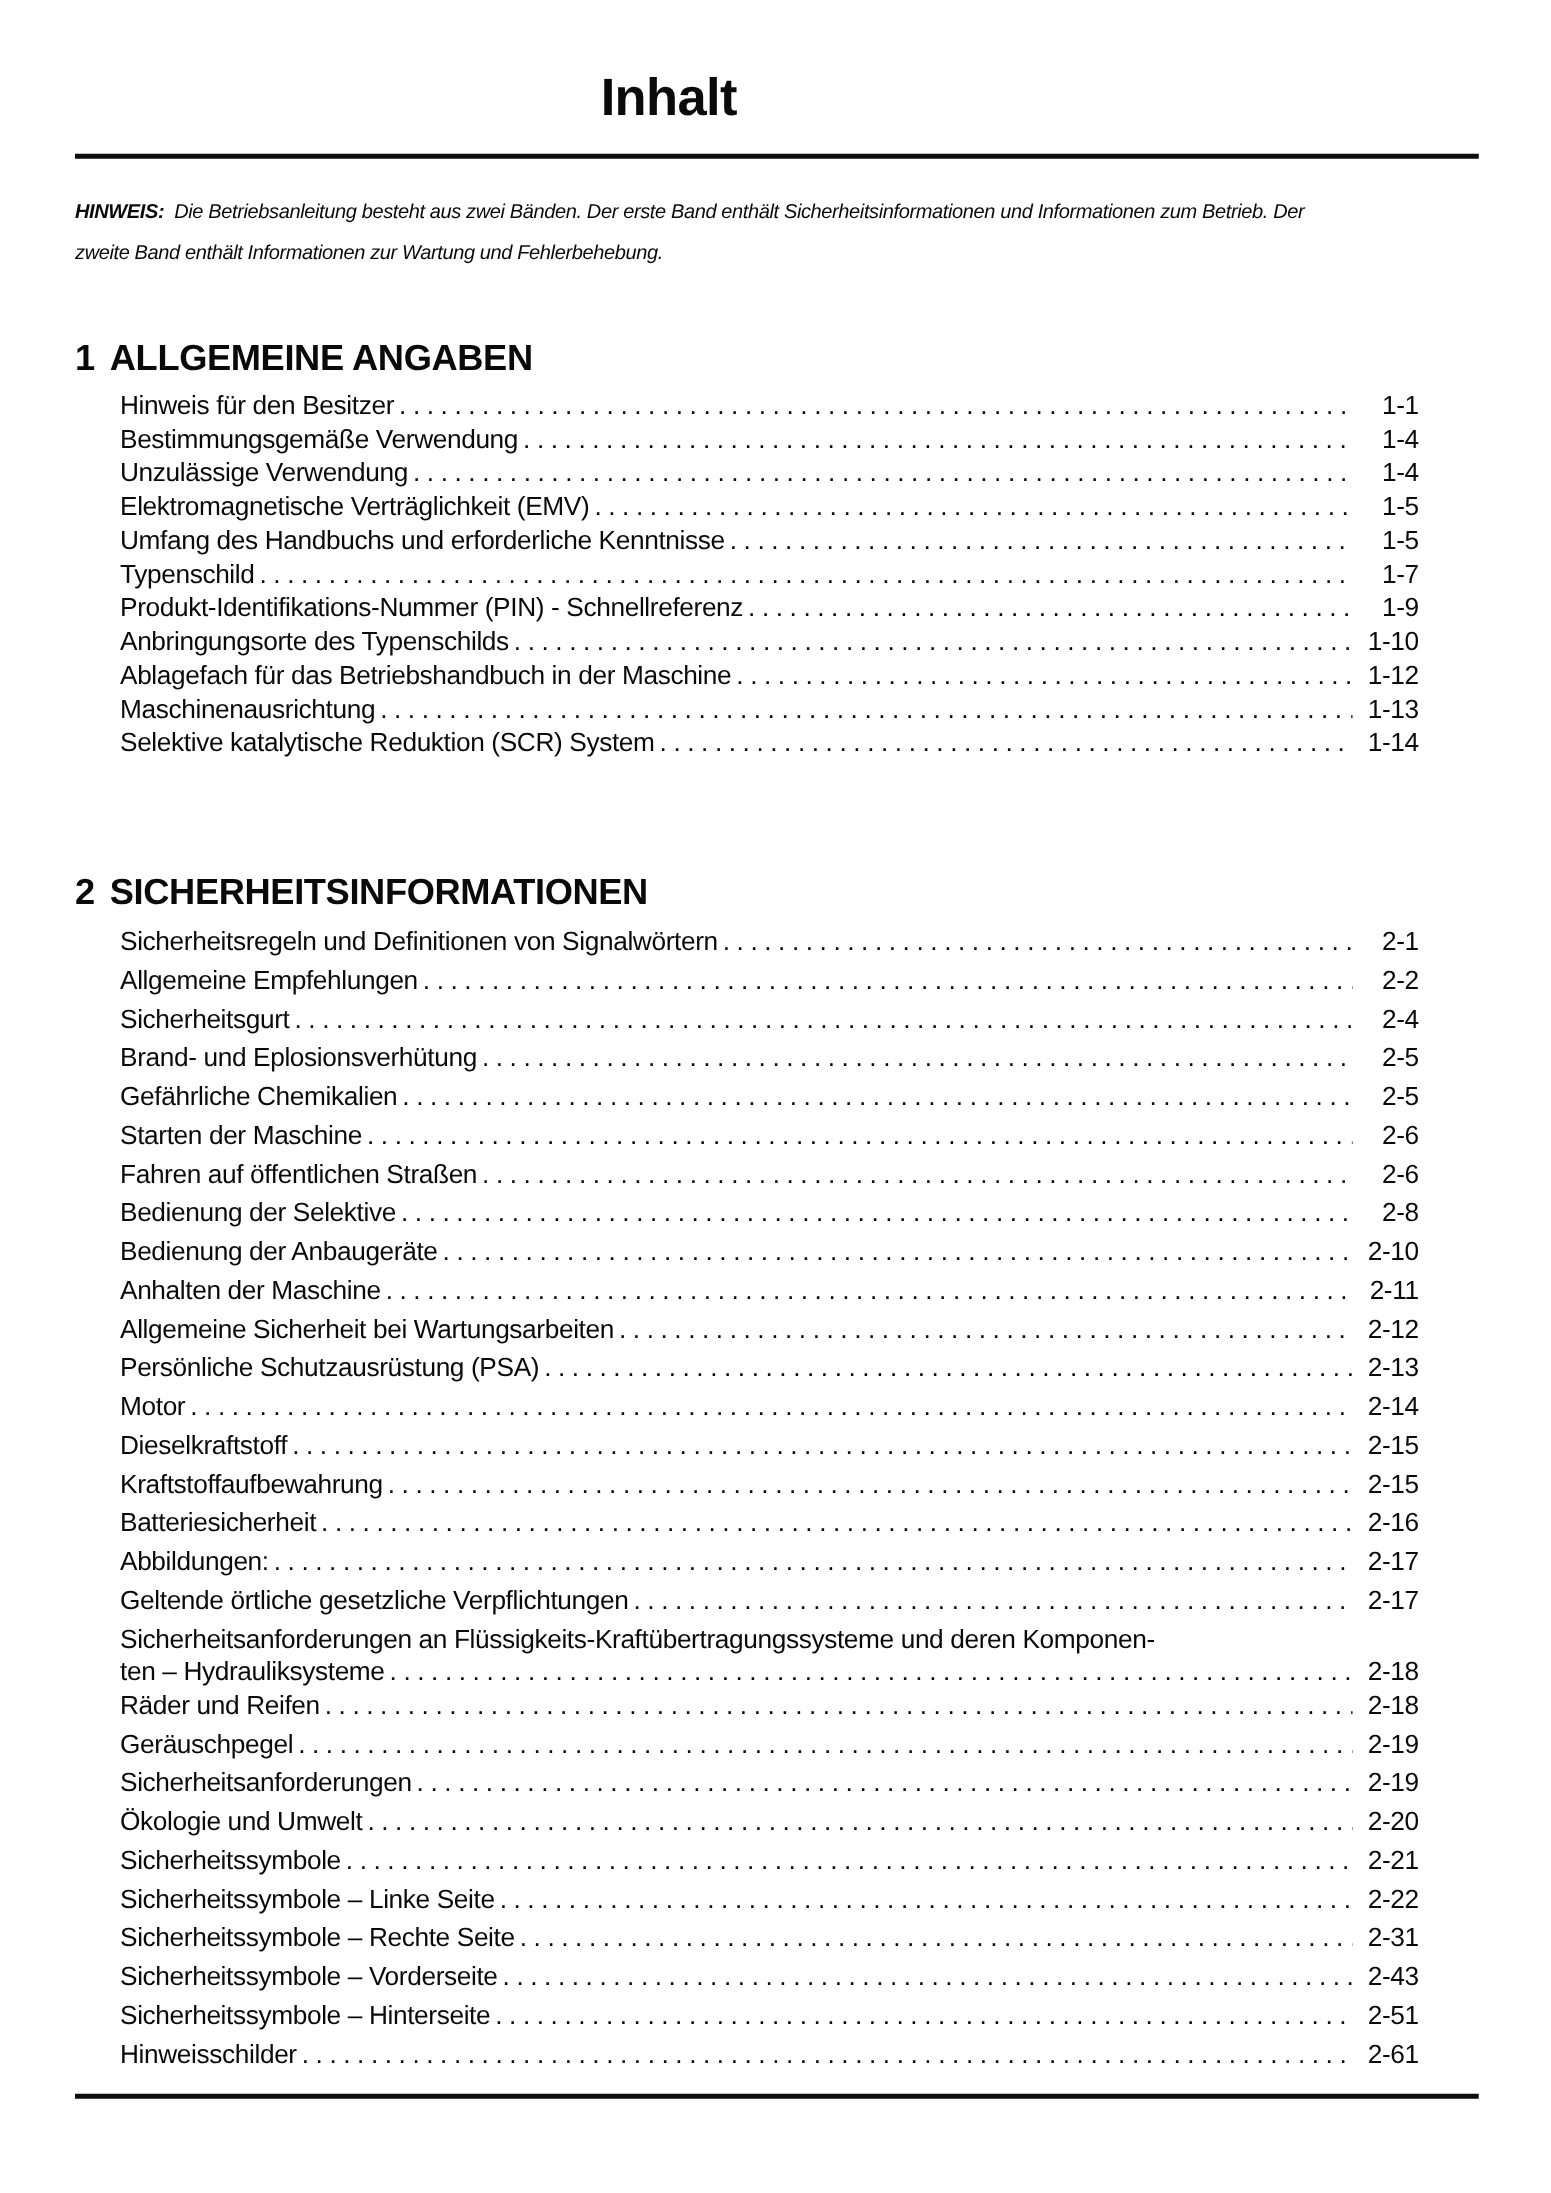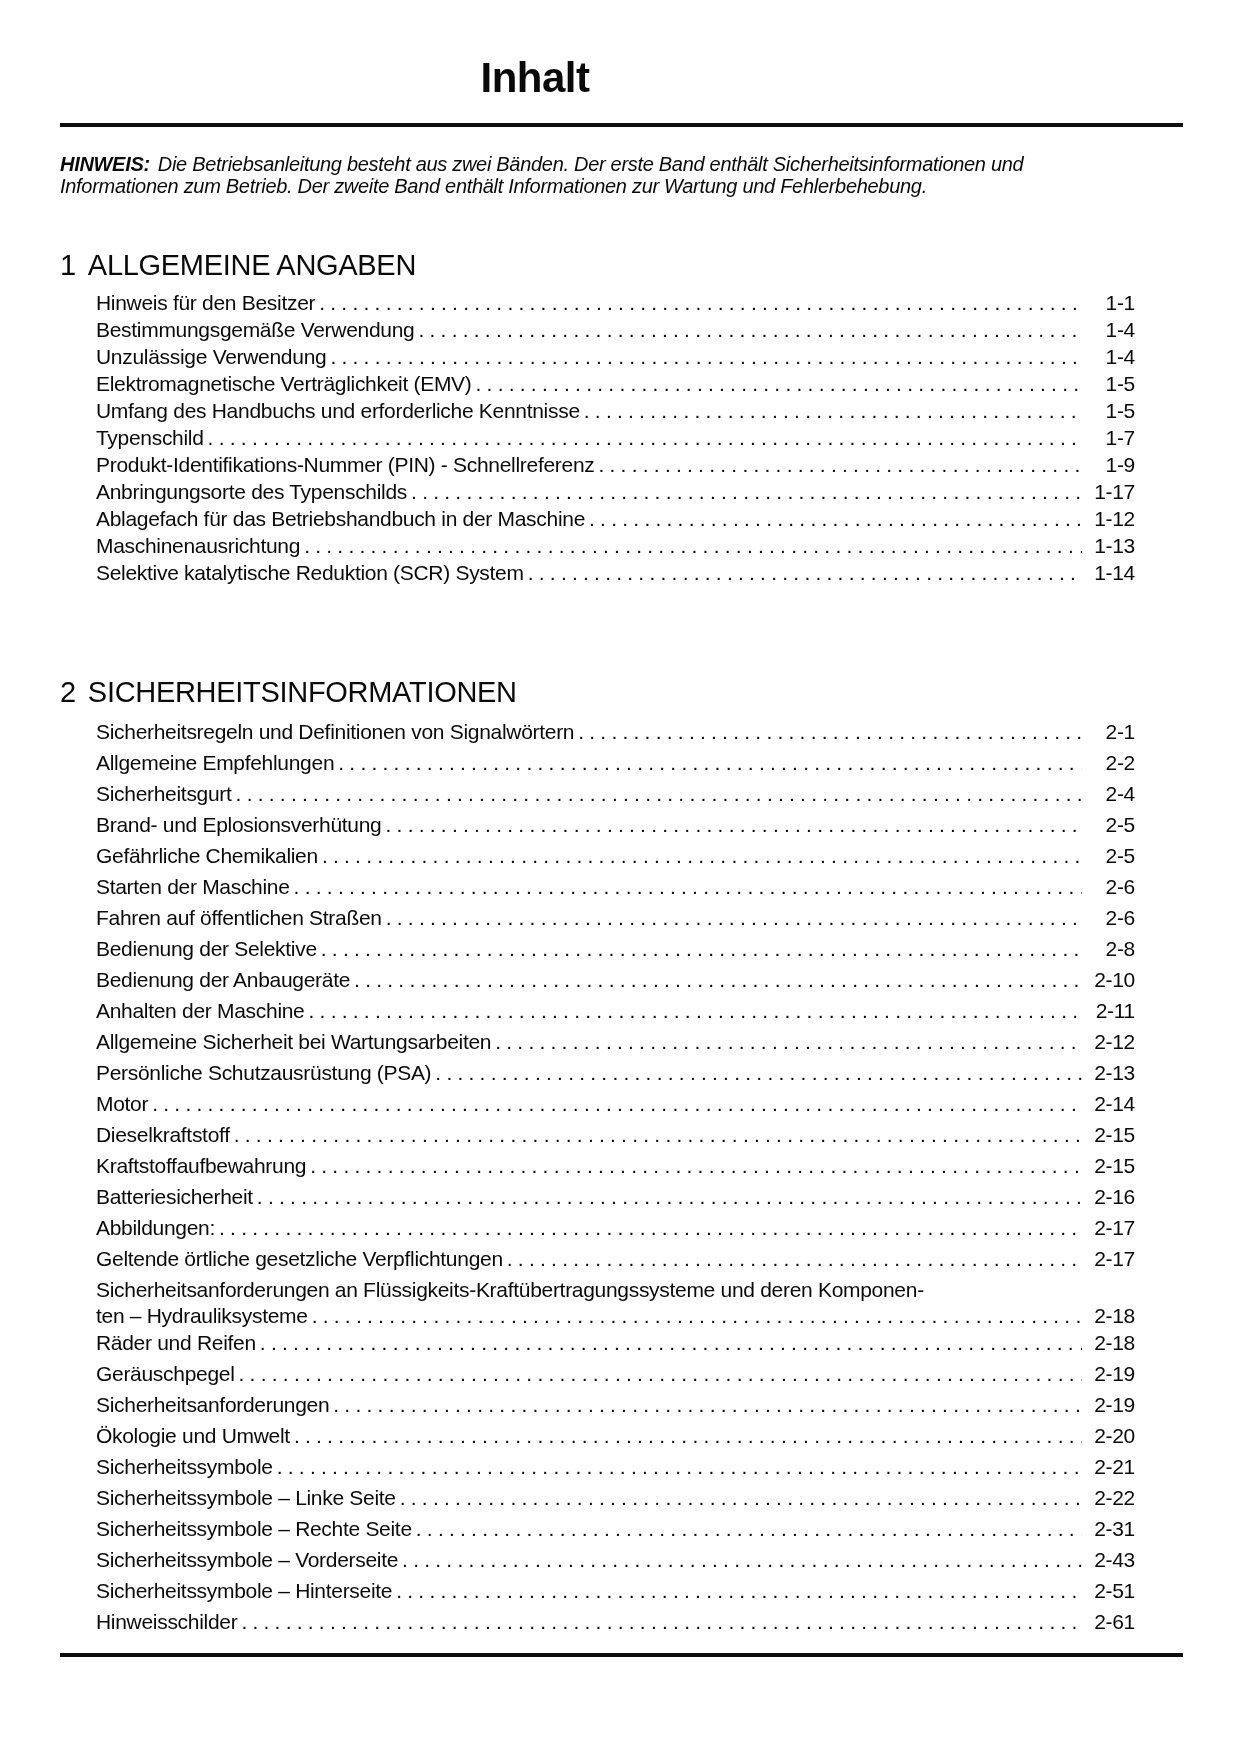--- a/index.html
+++ b/index.html
@@ -29,35 +29,35 @@
   .rule {
     height: 4px;
     background: #0d0d0d;
   }
   .top-rule { margin-top: 24px; }
   .bottom-rule { margin-top: 16px; }
   p.note {
     margin-top: 26px;
     width: 985px;
     font-style: italic;
-    font-size: 20px;
-    line-height: 22px;
+    font-size: 16px;
+    line-height: 33px;
     letter-spacing: -0.3px;
   }
   .note-label {
     font-weight: bold;
     font-style: italic;
     margin-right: 8px;
   }
   section.toc-section { display: block; }
   section.sec1 { margin-top: 52px; }
   section.sec2 { margin-top: 90px; }
   h2.section-heading {
     font-size: 29px;
-    font-weight: 400;
+    font-weight: 700;
     letter-spacing: -0.3px;
     line-height: 32px;
     margin-bottom: 8px;
     white-space: nowrap;
   }
   .section-number { margin-right: 12px; }
   .toc-row {
     display: flex;
     align-items: baseline;
     margin-left: 36px;
@@ -130,21 +130,21 @@
           <span class="toc-page">1-7</span>
         </div>
         <div class="toc-row">
           <span class="toc-label">Produkt-Identifikations-Nummer (PIN) - Schnellreferenz</span>
           <span class="toc-dots"></span>
           <span class="toc-page">1-9</span>
         </div>
         <div class="toc-row">
           <span class="toc-label">Anbringungsorte des Typenschilds</span>
           <span class="toc-dots"></span>
-          <span class="toc-page">1-17</span>
+          <span class="toc-page">1-10</span>
         </div>
         <div class="toc-row">
           <span class="toc-label">Ablagefach für das Betriebshandbuch in der Maschine</span>
           <span class="toc-dots"></span>
           <span class="toc-page">1-12</span>
         </div>
         <div class="toc-row">
           <span class="toc-label">Maschinenausrichtung</span>
           <span class="toc-dots"></span>
           <span class="toc-page">1-13</span>

